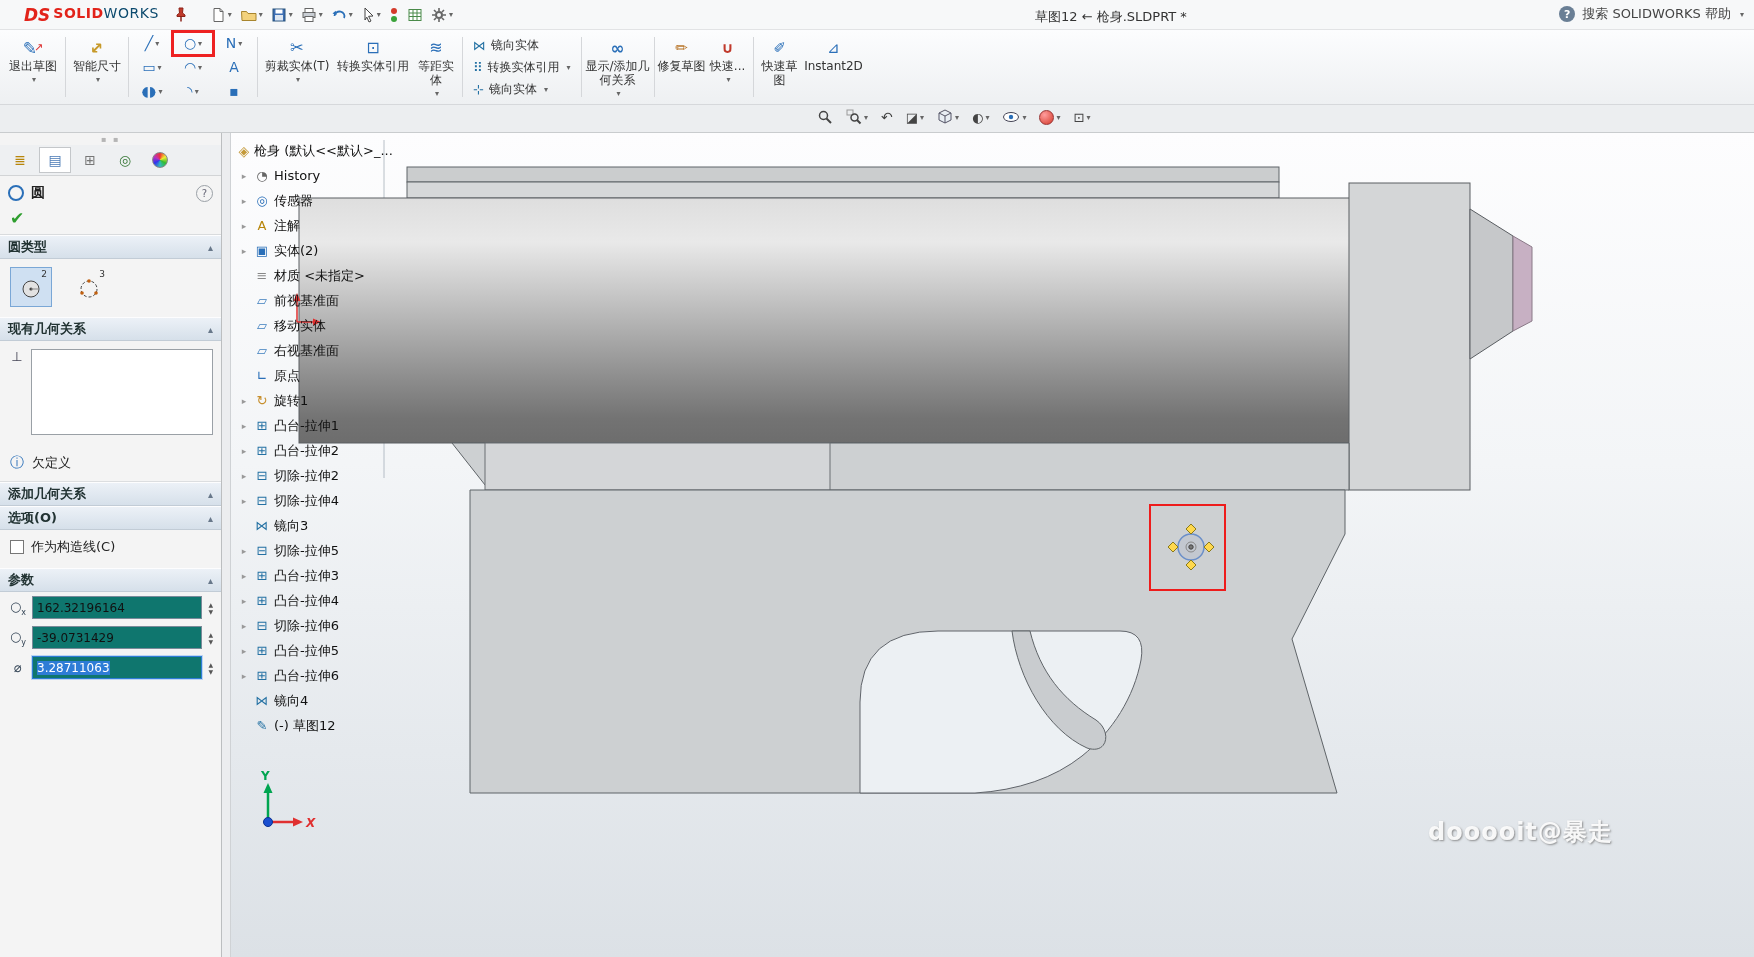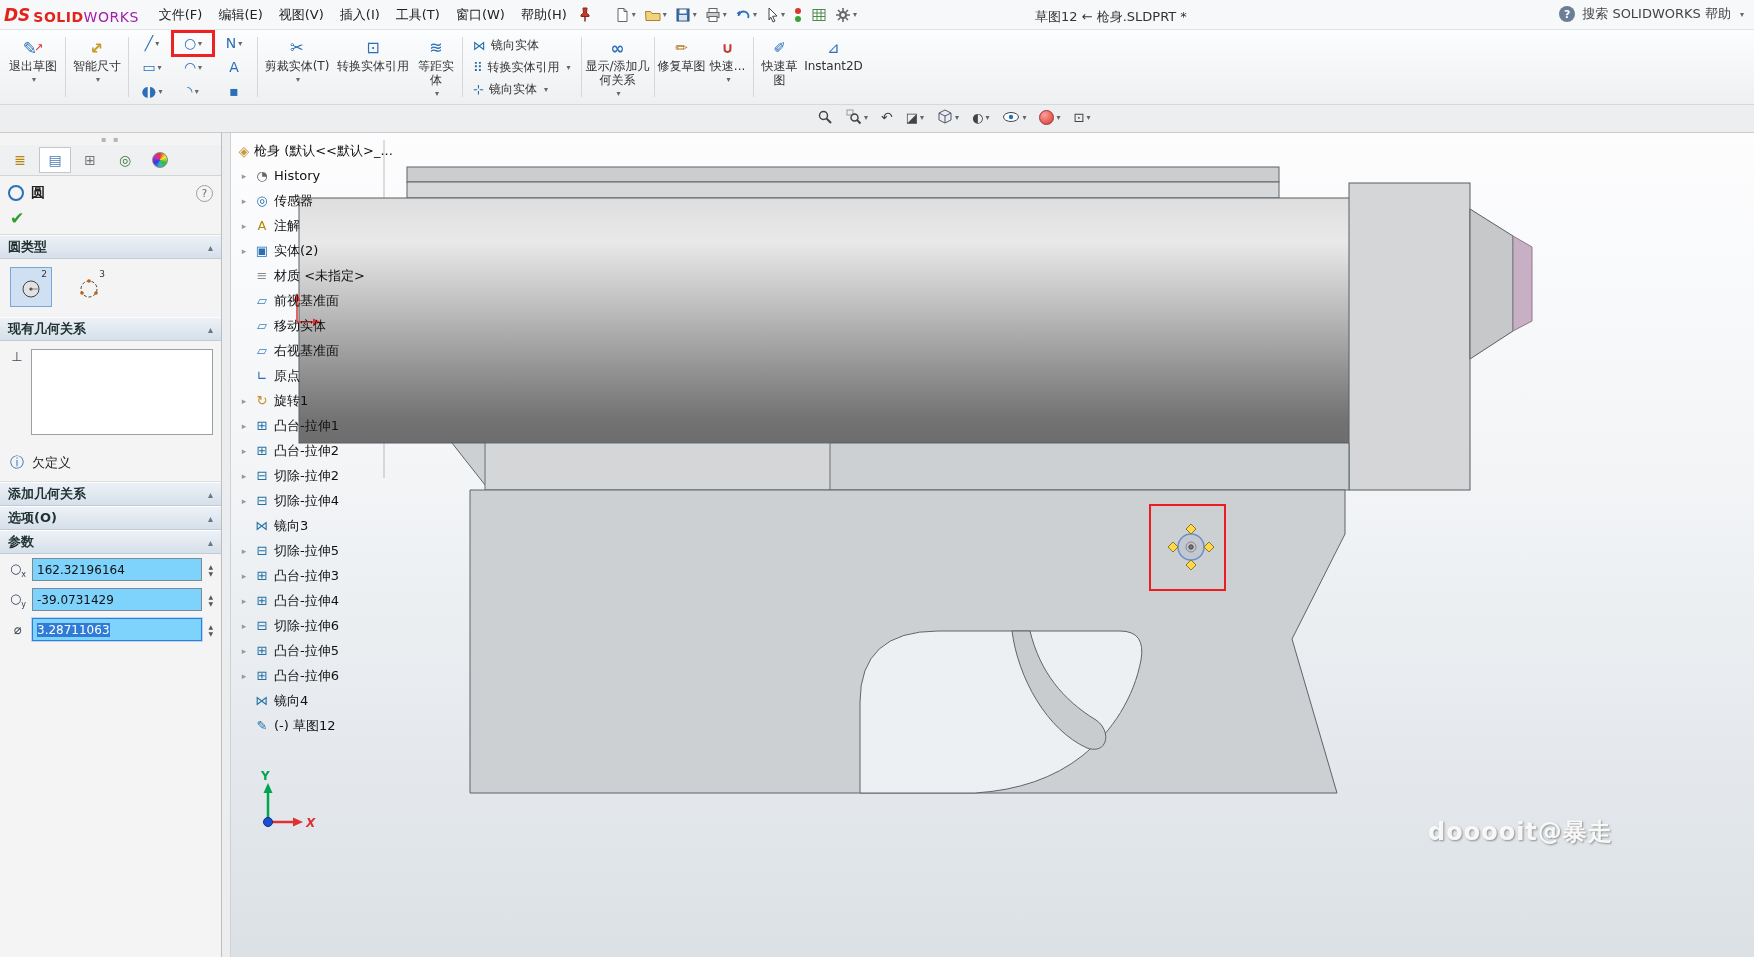--- a/index.html
+++ b/index.html
@@ -2,24 +2,24 @@
 <html><head>
 <meta charset="utf-8">
 <style>
   html,body{margin:0;padding:0}
   body{width:1754px;height:957px;position:relative;overflow:hidden;
        font-family:"DejaVu Sans","Liberation Sans",sans-serif;background:#fff;font-size:13px;color:#222}
   .dd{font-size:8px;color:#666;margin-left:2px}
   
   .menubar{position:absolute;left:0;top:0;width:100%;height:30px;background:#f7f8f9;
            border-bottom:1px solid #e2e3e5;display:flex;align-items:center;z-index:10;box-sizing:border-box}
-  .logo{display:flex;align-items:flex-end;padding:0 12px 0 4px}
+  .logo{display:flex;align-items:flex-start;padding:0 12px 0 24px}
   .logo-ds{color:#e2231a;font-weight:bold;font-style:italic;font-size:17px;margin-right:3px}
   .logo-solid{color:#e2231a;font-weight:bold;font-size:14px;letter-spacing:.5px}
-  .logo-works{color:#a21caf;font-size:14px;letter-spacing:.5px}
+  .logo-works{color:#0c4a6e;font-size:14px;letter-spacing:.5px}
   .menus{display:flex;align-items:center}
   .menu-item{padding:5px 8px;font-size:13px;color:#222;cursor:default}
   .pin{margin:0 10px 0 4px;display:flex;align-items:center}
   .qat{display:flex;align-items:center;margin-left:10px}
   .qat-btn{display:flex;align-items:center;padding:2px 4px}
   .title{position:absolute;left:1035px;top:8px;font-size:13px;color:#333;white-space:nowrap}
   .search{position:absolute;right:10px;top:5px;display:flex;align-items:center;gap:7px;font-size:13px;color:#444}
   .help-ic{width:16px;height:16px;border-radius:50%;background:#6a7f95;color:#fff;font-size:11px;
            display:flex;align-items:center;justify-content:center;font-weight:bold}
   
@@ -71,21 +71,21 @@
   .rel-ic{color:#445;font-size:13px;width:18px;text-align:center}
   .rel-box{flex:1;height:84px;background:#fff;border:1px solid #9aa0a6}
   .status{display:flex;align-items:center;gap:8px;padding:9px 10px;border-bottom:1px solid #dcdee0;font-size:13px}
   .info-ic{color:#2a6fb8;font-size:14px}
   .addrel{display:flex;align-items:center;gap:7px;padding:8px 10px 12px 10px;font-size:13px}
   .opt{display:flex;align-items:center;gap:7px;padding:8px 10px 12px 10px;font-size:13px}
   .cb{width:12px;height:12px;background:#fff;border:1px solid #777}
   .prow{display:flex;align-items:center;gap:4px;padding:4px 8px 3px 8px}
   .picon{width:20px;font-size:13px;color:#345;text-align:center}
   .picon sub{font-size:8px}
-  .pinput{flex:1;height:19px;background:#7dd3fc;border:1px solid #7a8a99;font-size:12px;padding:1px 4px;
+  .pinput{flex:1;height:19px;background:#0f766e;border:1px solid #7a8a99;font-size:12px;padding:1px 4px;
           display:flex;align-items:center;color:#111;overflow:hidden;white-space:nowrap}
   .pinput.sel{border:1px solid #2e7cd6;box-shadow:0 0 0 1px #bcd6f2}
   .seltext{background:#2e7cd6;color:#fff}
   .spin{display:flex;flex-direction:column;font-size:6px;color:#555;line-height:7px;padding-left:2px}
   
   .viewport{position:absolute;left:222px;top:133px;right:0;bottom:0;z-index:1;
             background:linear-gradient(180deg,#fdfdfe 0%,#f3f5f7 40%,#e5e9ed 75%,#dce1e6 100%)}
   .splitter{position:absolute;left:222px;top:133px;width:8px;bottom:0;background:#ecedef;
             border-right:1px solid #cfd2d5;z-index:19}
   .model-svg{position:absolute;left:0;top:0;width:1754px;height:957px;z-index:2;pointer-events:none}
@@ -102,29 +102,20 @@
 </style>
 </head>
 <body>
 
 <div class="menubar">
   <div class="logo">
     <span class="logo-ds">DS</span>
     <span class="logo-solid">SOLID</span>
       <span class="logo-works">WORKS</span>
   </div>
-  <div class="menus">
-      <span class="menu-item">文件(F)</span>
-      <span class="menu-item">编辑(E)</span>
-      <span class="menu-item">视图(V)</span>
-      <span class="menu-item">插入(I)</span>
-      <span class="menu-item">工具(T)</span>
-      <span class="menu-item">窗口(W)</span>
-      <span class="menu-item">帮助(H)</span>
-    </div>
   <span class="pin">
       <svg width="12" height="15">
         <path d="M4 1h4l-.5 5 2.5 2v1.5H2V8l2.5-2z" fill="#c0392b" stroke="#8c2318"></path>
         <path d="M6 9.5v5" stroke="#8c2318" stroke-width="1.5"></path>
       </svg>
     </span>
   <div class="qat">
       <span class="qat-btn">
         <svg width="15" height="16">
           <path d="M3 1.5h6l3 3V14.5H3z" fill="#fff" stroke="#666"></path>
@@ -633,20 +624,24 @@
   </div>
 
   <div class="sec-header">
     <span>添加几何关系</span>
     <span class="collapse">▴</span>
   </div>
 
   <div class="sec-header">
     <span>选项(O)</span>
     <span class="collapse">▴</span>
+  </div>
+  <div class="opt">
+    <span class="cb"></span>
+    <span>作为构造线(C)</span>
   </div>
 
   <div class="sec-header">
     <span>参数</span>
     <span class="collapse">▴</span>
   </div>
   <div>
       <div class="prow">
         <span class="picon">○<sub>x</sub></span>
         <div class="pinput">

